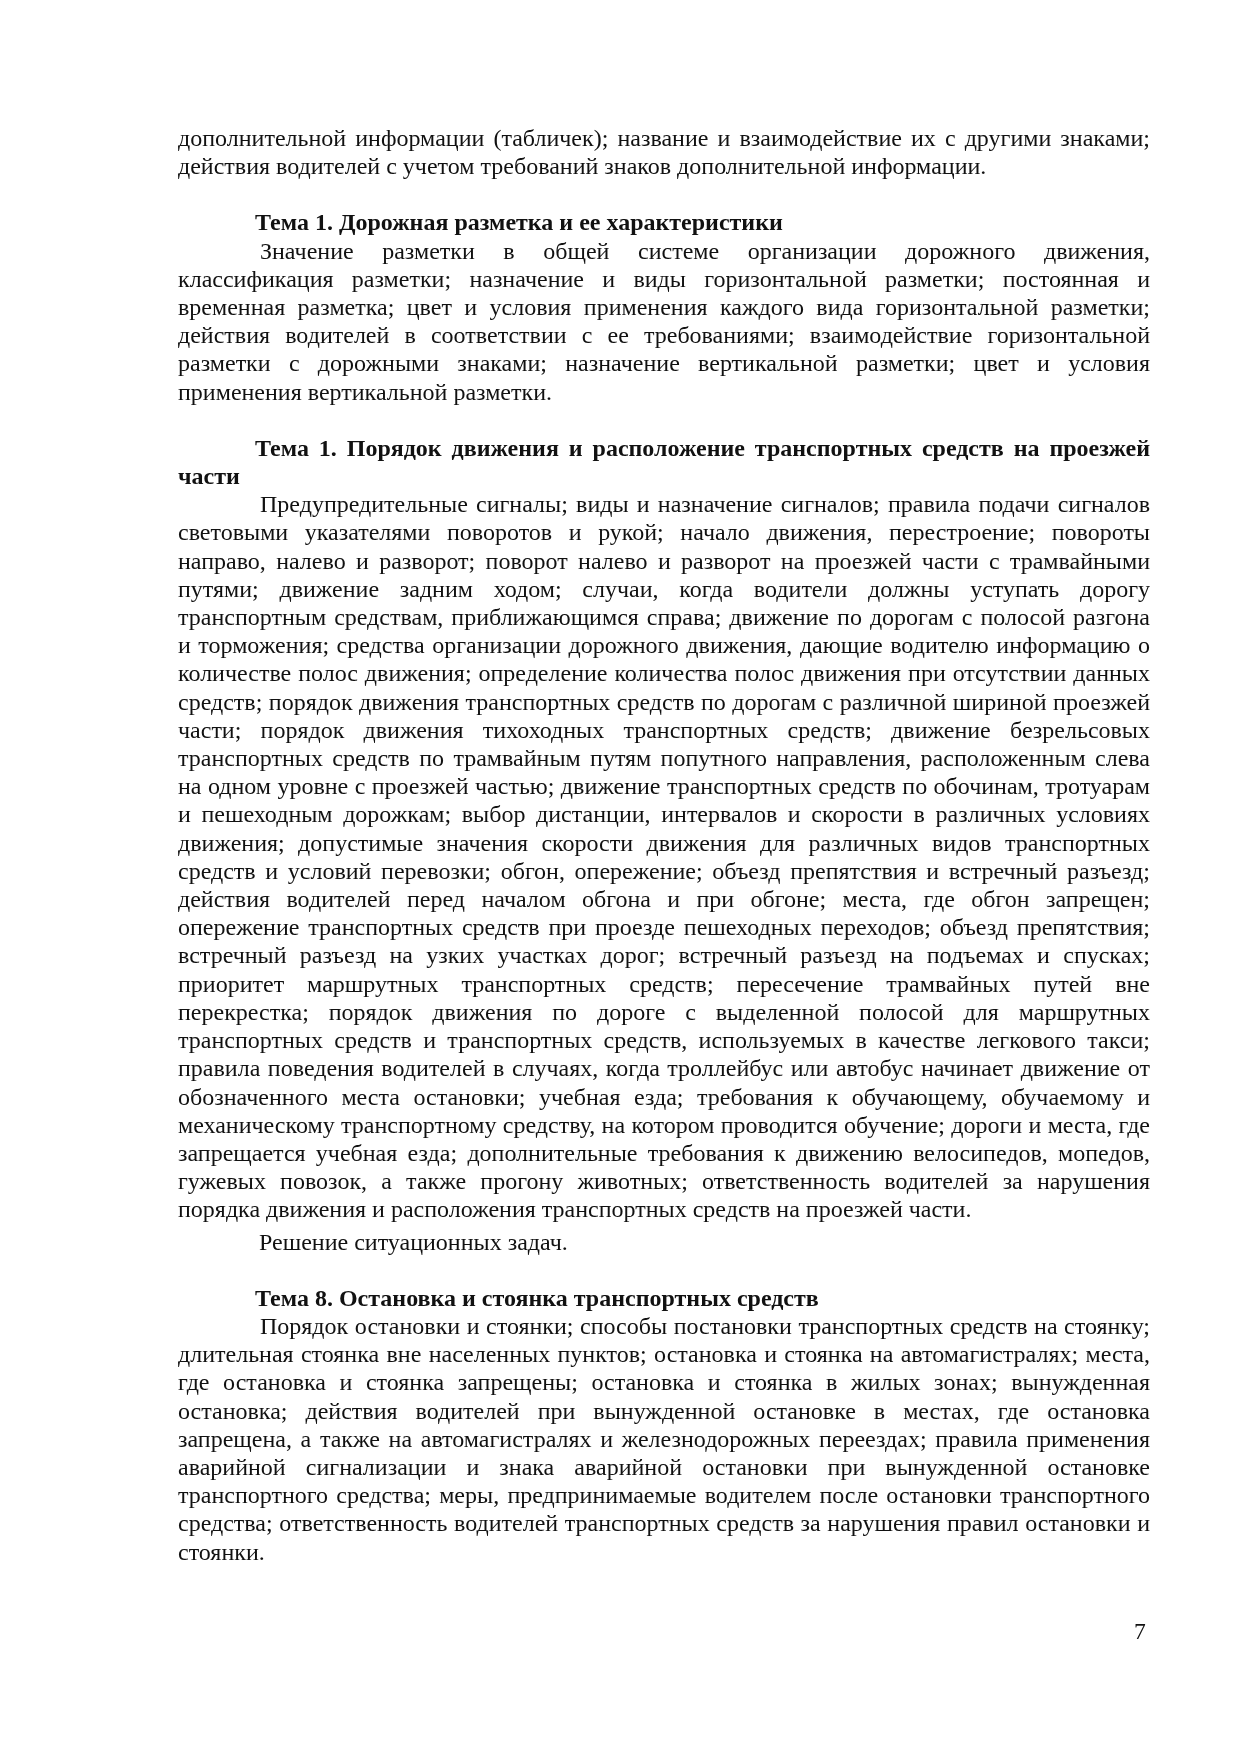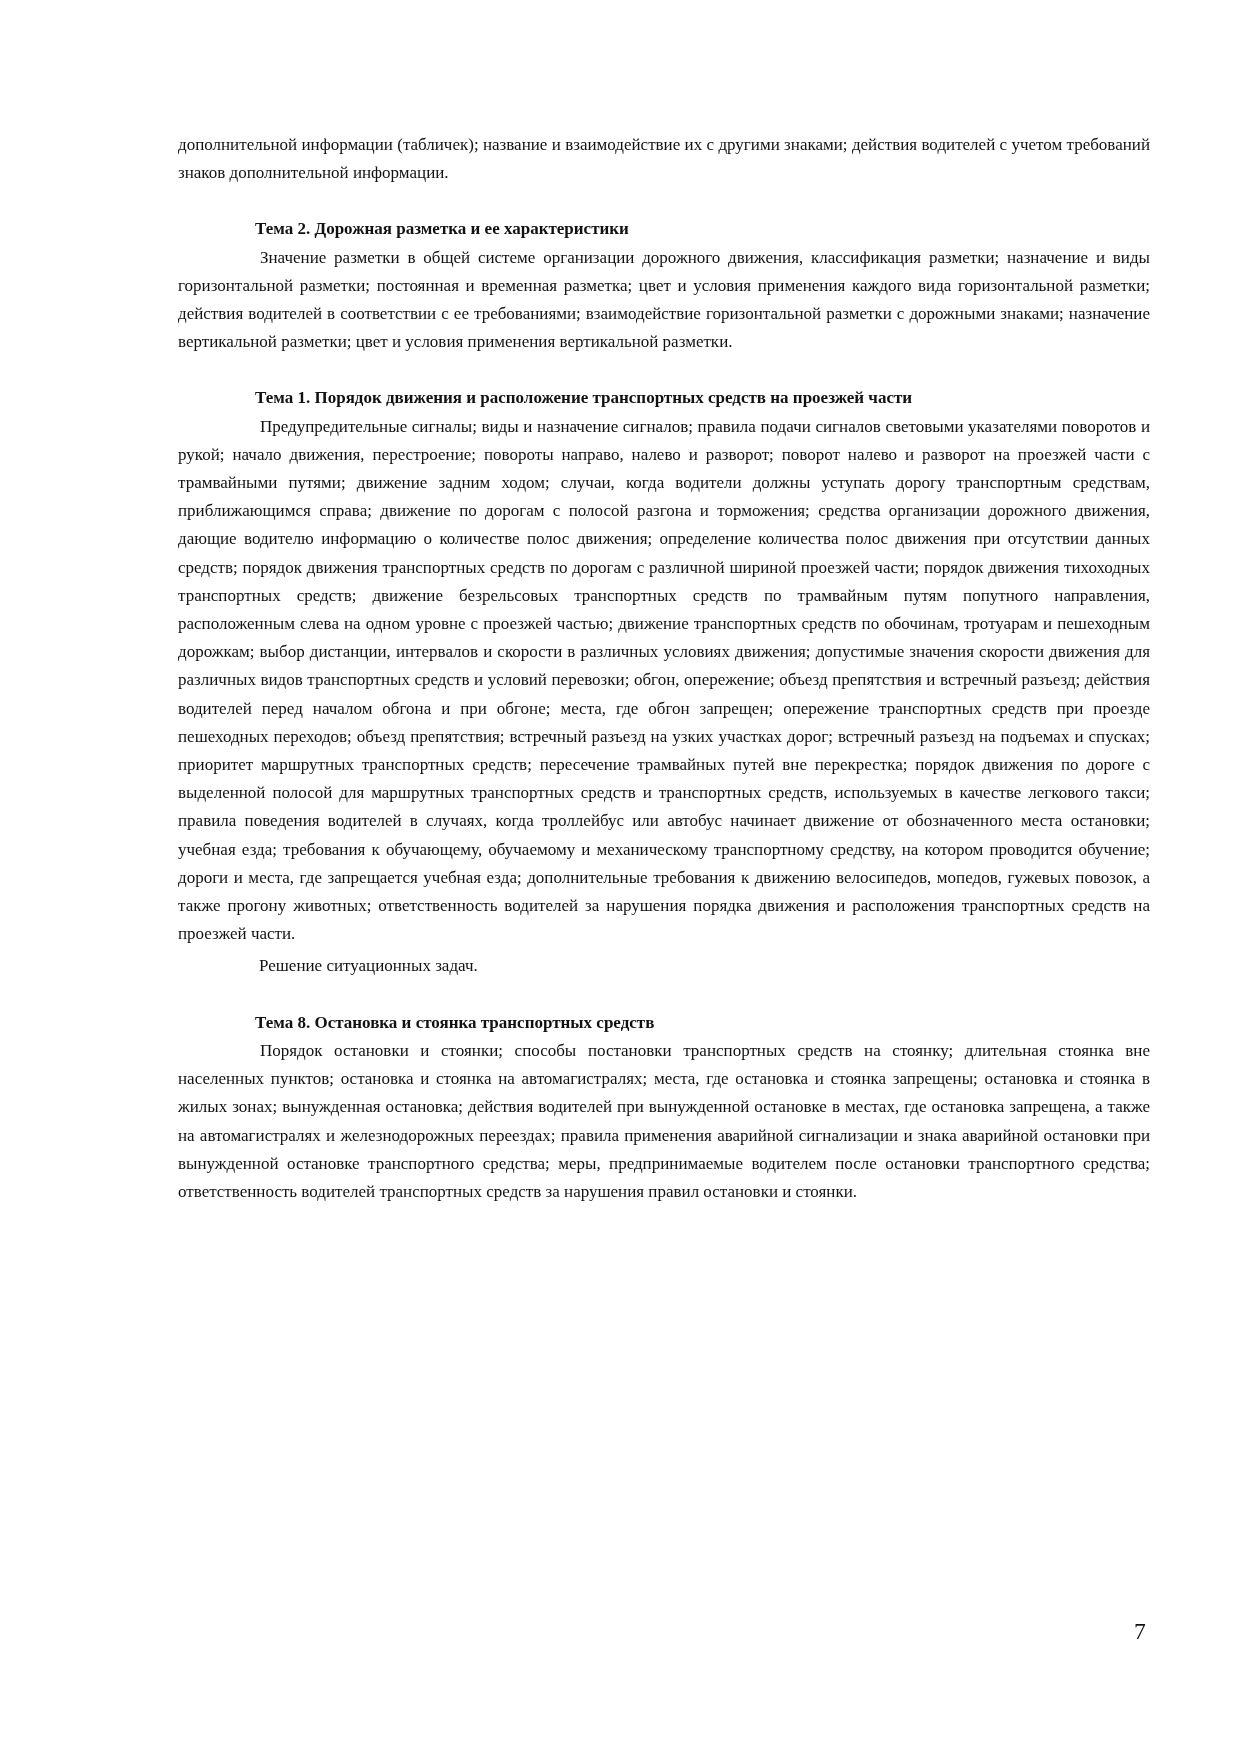--- a/index.html
+++ b/index.html
@@ -11,23 +11,23 @@
     width: 1241px;
     height: 1755px;
     position: relative;
     overflow: hidden;
     font-family: "Liberation Serif", "DejaVu Serif", serif;
     color: #111111;
   }
   .page {
     position: absolute;
     left: 178px;
-    top: 131px;
+    top: 124px;
     width: 972px;
-    font-size: 17px;
+    font-size: 24px;
     line-height: 28.2px;
     text-align: justify;
   }
   .para {
     margin: 0;
     text-align: justify;
   }
   .section {
     margin-top: 28px;
   }
@@ -53,21 +53,21 @@
   }
 </style>
 </head>
 <body>
 
 <div class="page">
 
   <p class="para">дополнительной информации (табличек); название и взаимодействие их с другими знаками; действия водителей с учетом требований знаков дополнительной информации.</p>
 
   <div class="section">
-    <p class="heading">Тема 2. Дорожная разметка и ее характеристики</p>
+    <p class="heading">Тема 1. Дорожная разметка и ее характеристики</p>
     <p class="para body-indent">Значение разметки в общей системе организации дорожного движения, классификация разметки; назначение и виды горизонтальной разметки; постоянная и временная разметка; цвет и условия применения каждого вида горизонтальной разметки; действия водителей в соответствии с ее требованиями; взаимодействие горизонтальной разметки с дорожными знаками; назначение вертикальной разметки; цвет и условия применения вертикальной разметки.</p>
   </div>
 
   <div class="section">
     <p class="heading">Тема 1. Порядок движения и расположение транспортных средств на проезжей части</p>
     <p class="para body-indent">Предупредительные сигналы; виды и назначение сигналов; правила подачи сигналов световыми указателями поворотов и рукой; начало движения, перестроение; повороты направо, налево и разворот; поворот налево и разворот на проезжей части с трамвайными путями; движение задним ходом; случаи, когда водители должны уступать дорогу транспортным средствам, приближающимся справа; движение по дорогам с полосой разгона и торможения; средства организации дорожного движения, дающие водителю информацию о количестве полос движения; определение количества полос движения при отсутствии данных средств; порядок движения транспортных средств по дорогам с различной шириной проезжей части; порядок движения тихоходных транспортных средств; движение безрельсовых транспортных средств по трамвайным путям попутного направления, расположенным слева на одном уровне с проезжей частью; движение транспортных средств по обочинам, тротуарам и пешеходным дорожкам; выбор дистанции, интервалов и скорости в различных условиях движения; допустимые значения скорости движения для различных видов транспортных средств и условий перевозки; обгон, опережение; объезд препятствия и встречный разъезд; действия водителей перед началом обгона и при обгоне; места, где обгон запрещен; опережение транспортных средств при проезде пешеходных переходов; объезд препятствия; встречный разъезд на узких участках дорог; встречный разъезд на подъемах и спусках; приоритет маршрутных транспортных средств; пересечение трамвайных путей вне перекрестка; порядок движения по дороге с выделенной полосой для маршрутных транспортных средств и транспортных средств, используемых в качестве легкового такси; правила поведения водителей в случаях, когда троллейбус или автобус начинает движение от обозначенного места остановки; учебная езда; требования к обучающему, обучаемому и механическому транспортному средству, на котором проводится обучение; дороги и места, где запрещается учебная езда; дополнительные требования к движению велосипедов, мопедов, гужевых повозок, а также прогону животных; ответственность водителей за нарушения порядка движения и расположения транспортных средств на проезжей части.</p>
     <p class="note">Решение ситуационных задач.</p>
   </div>
 
   <div class="section">

